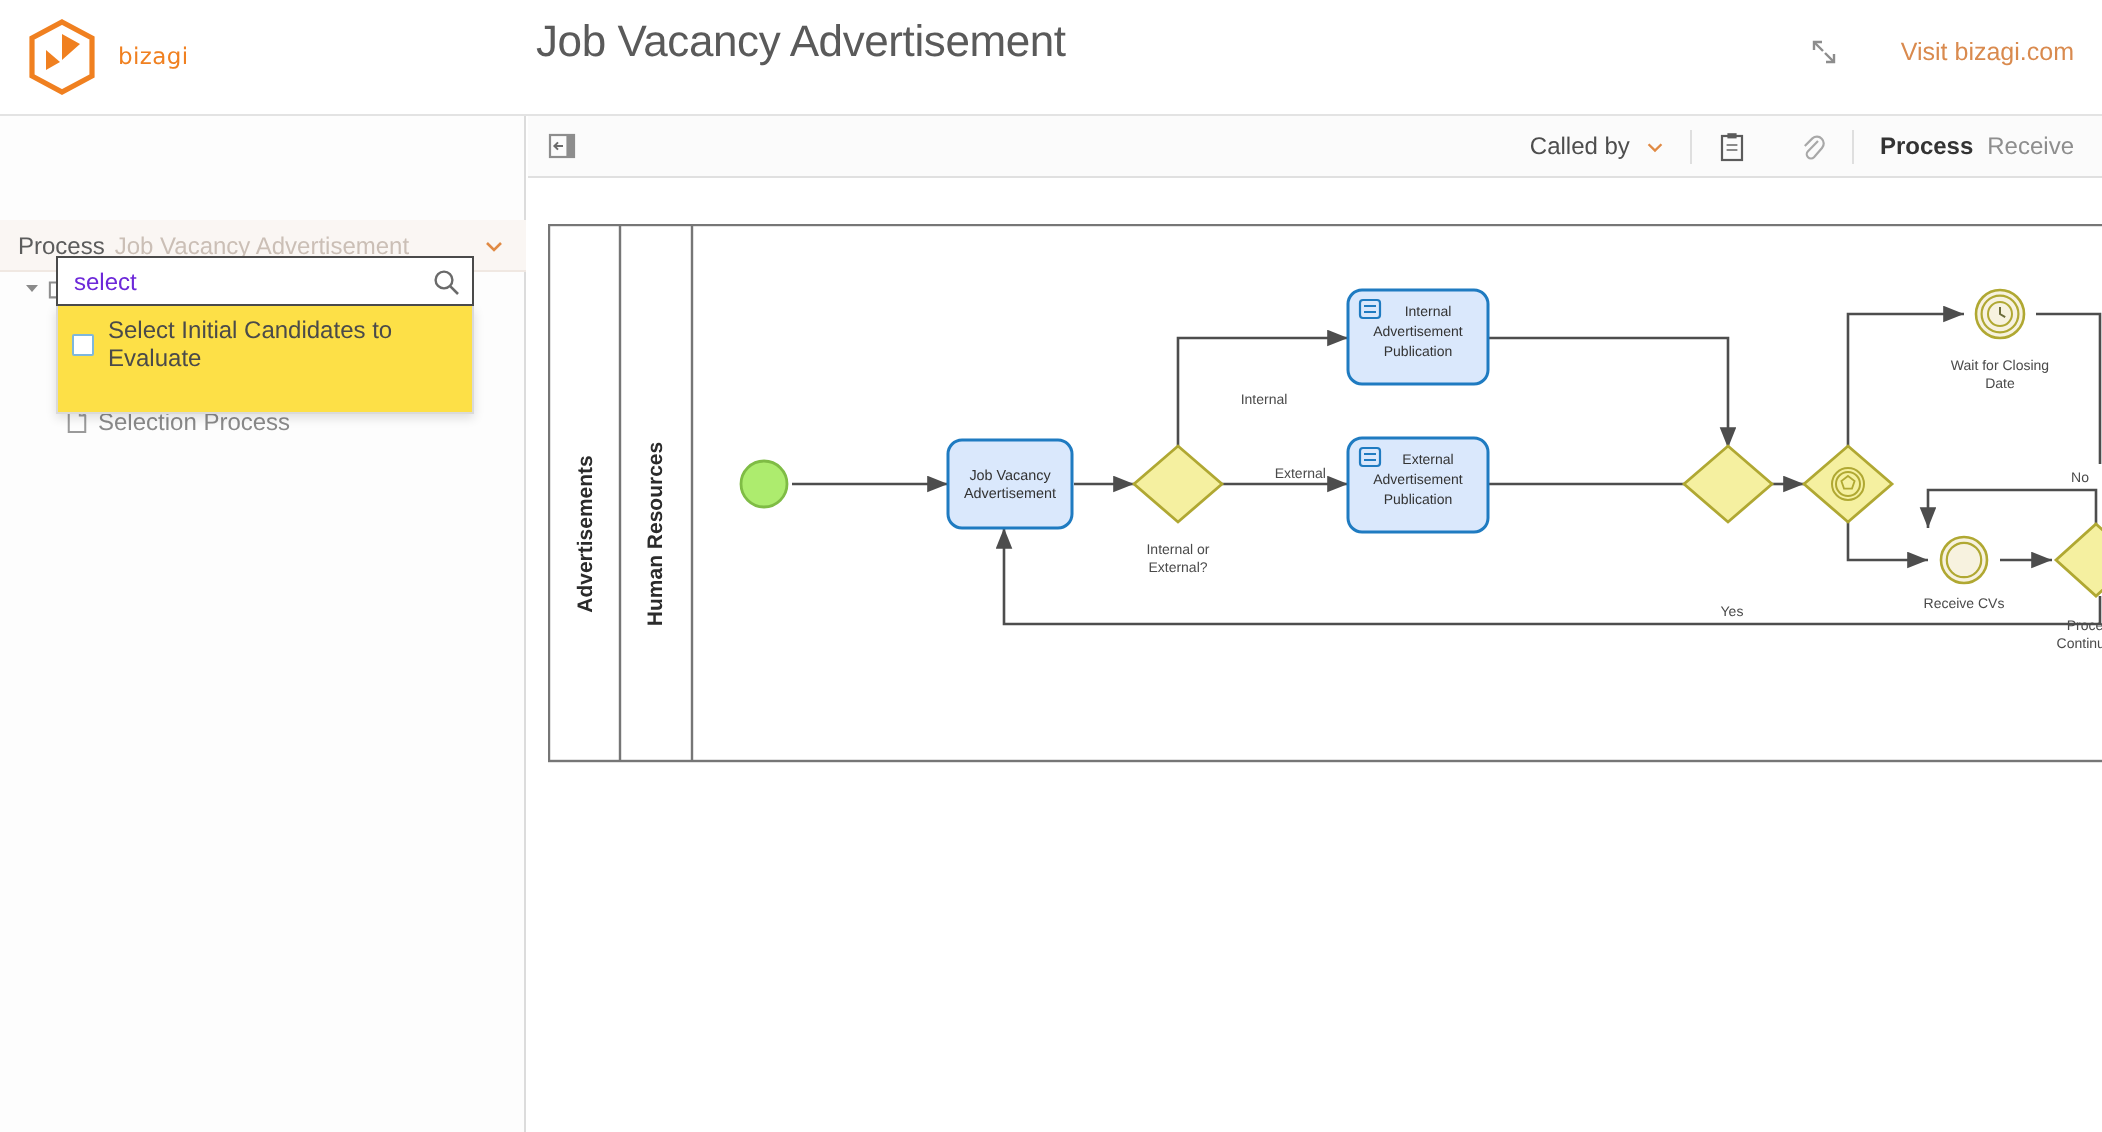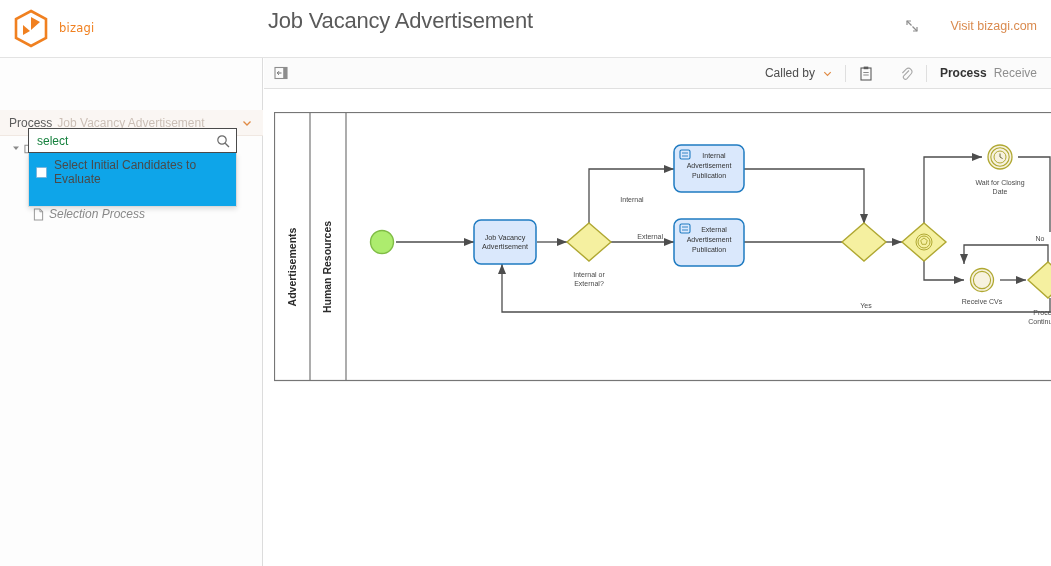--- a/index.html
+++ b/index.html
@@ -71,22 +71,22 @@
     padding: 0 10px 0 9px;
     background: #faf6f3;
     border-bottom: 1px solid #f0e8e2;
   }
   .proc-label { font-size: 12px; color: #5c5c5c; }
   .proc-sub { font-size: 12px; color: #cbbfb6; margin-left: 5px; }
   .proc-chev { margin-left: auto; width: 12px; height: 12px; display:block; }
 
   .tree { position: absolute; left: 0; top: 80px; width: 263px; }
   .tree-row {
-    display: flex; align-items: center; height: 20px;
-    font-size: 12px; cursor: pointer; white-space: nowrap; font-style: italic;
+    display: flex; height: 20px;
+    font-size: 12px; cursor: pointer; white-space: nowrap;
   }
   .tree-row.root { padding-left: 10px; color: #6d6d6d; }
   .tree-caret { width: 12px; height: 12px; display:block; margin-right: 2px; }
   .folder-ico { width: 13px; height: 13px; display:block; margin-right: 5px; }
   .doc-ico { width: 11px; height: 13px; display:block; margin-right: 5px; }
   .tree-row.child { padding-left: 33px; color: #8a8a8a; margin-top: 2px; }
   .tree-row.child.selected { color: #c2601c; }
   .sel-box {
     display: inline-flex; align-items: center;
     border: 1px solid #7b7b7b; border-radius: 2px;
@@ -98,27 +98,27 @@
   
   .search-overlay {
     position: absolute; left: 28px; top: 70px; width: 209px; z-index: 40;
   }
   .search-box {
     position: relative; height: 25px;
     background: #ffffff; border: 1px solid #4a4a4a;
     display: flex; align-items: center; padding: 0 6px;
   }
   .search-box input {
-    border: 0; outline: 0; font-size: 12px; color: #15803d;
+    border: 0; outline: 0; font-size: 12px; color: #6d28d9;
     font-family: "Liberation Sans", sans-serif;
     width: 170px; background: transparent;
   }
   .search-ico { position: absolute; right: 6px; top: 5px; width: 14px; height: 14px; display:block; }
   .suggest-panel {
-    background: #0ea5e9;
+    background: #fde047;
     border: 1px solid #dadada; border-top: 0;
     box-shadow: 0 2px 5px rgba(0,0,0,.13);
     width: 209px;
     padding: 3px 0 18px 0;
   }
   .suggest-item {
     display: flex; align-items: center; gap: 7px;
     padding: 2px 6px 2px 7px; font-size: 12px; color: #4a4a4a; cursor: pointer;
   }
   .chk {

